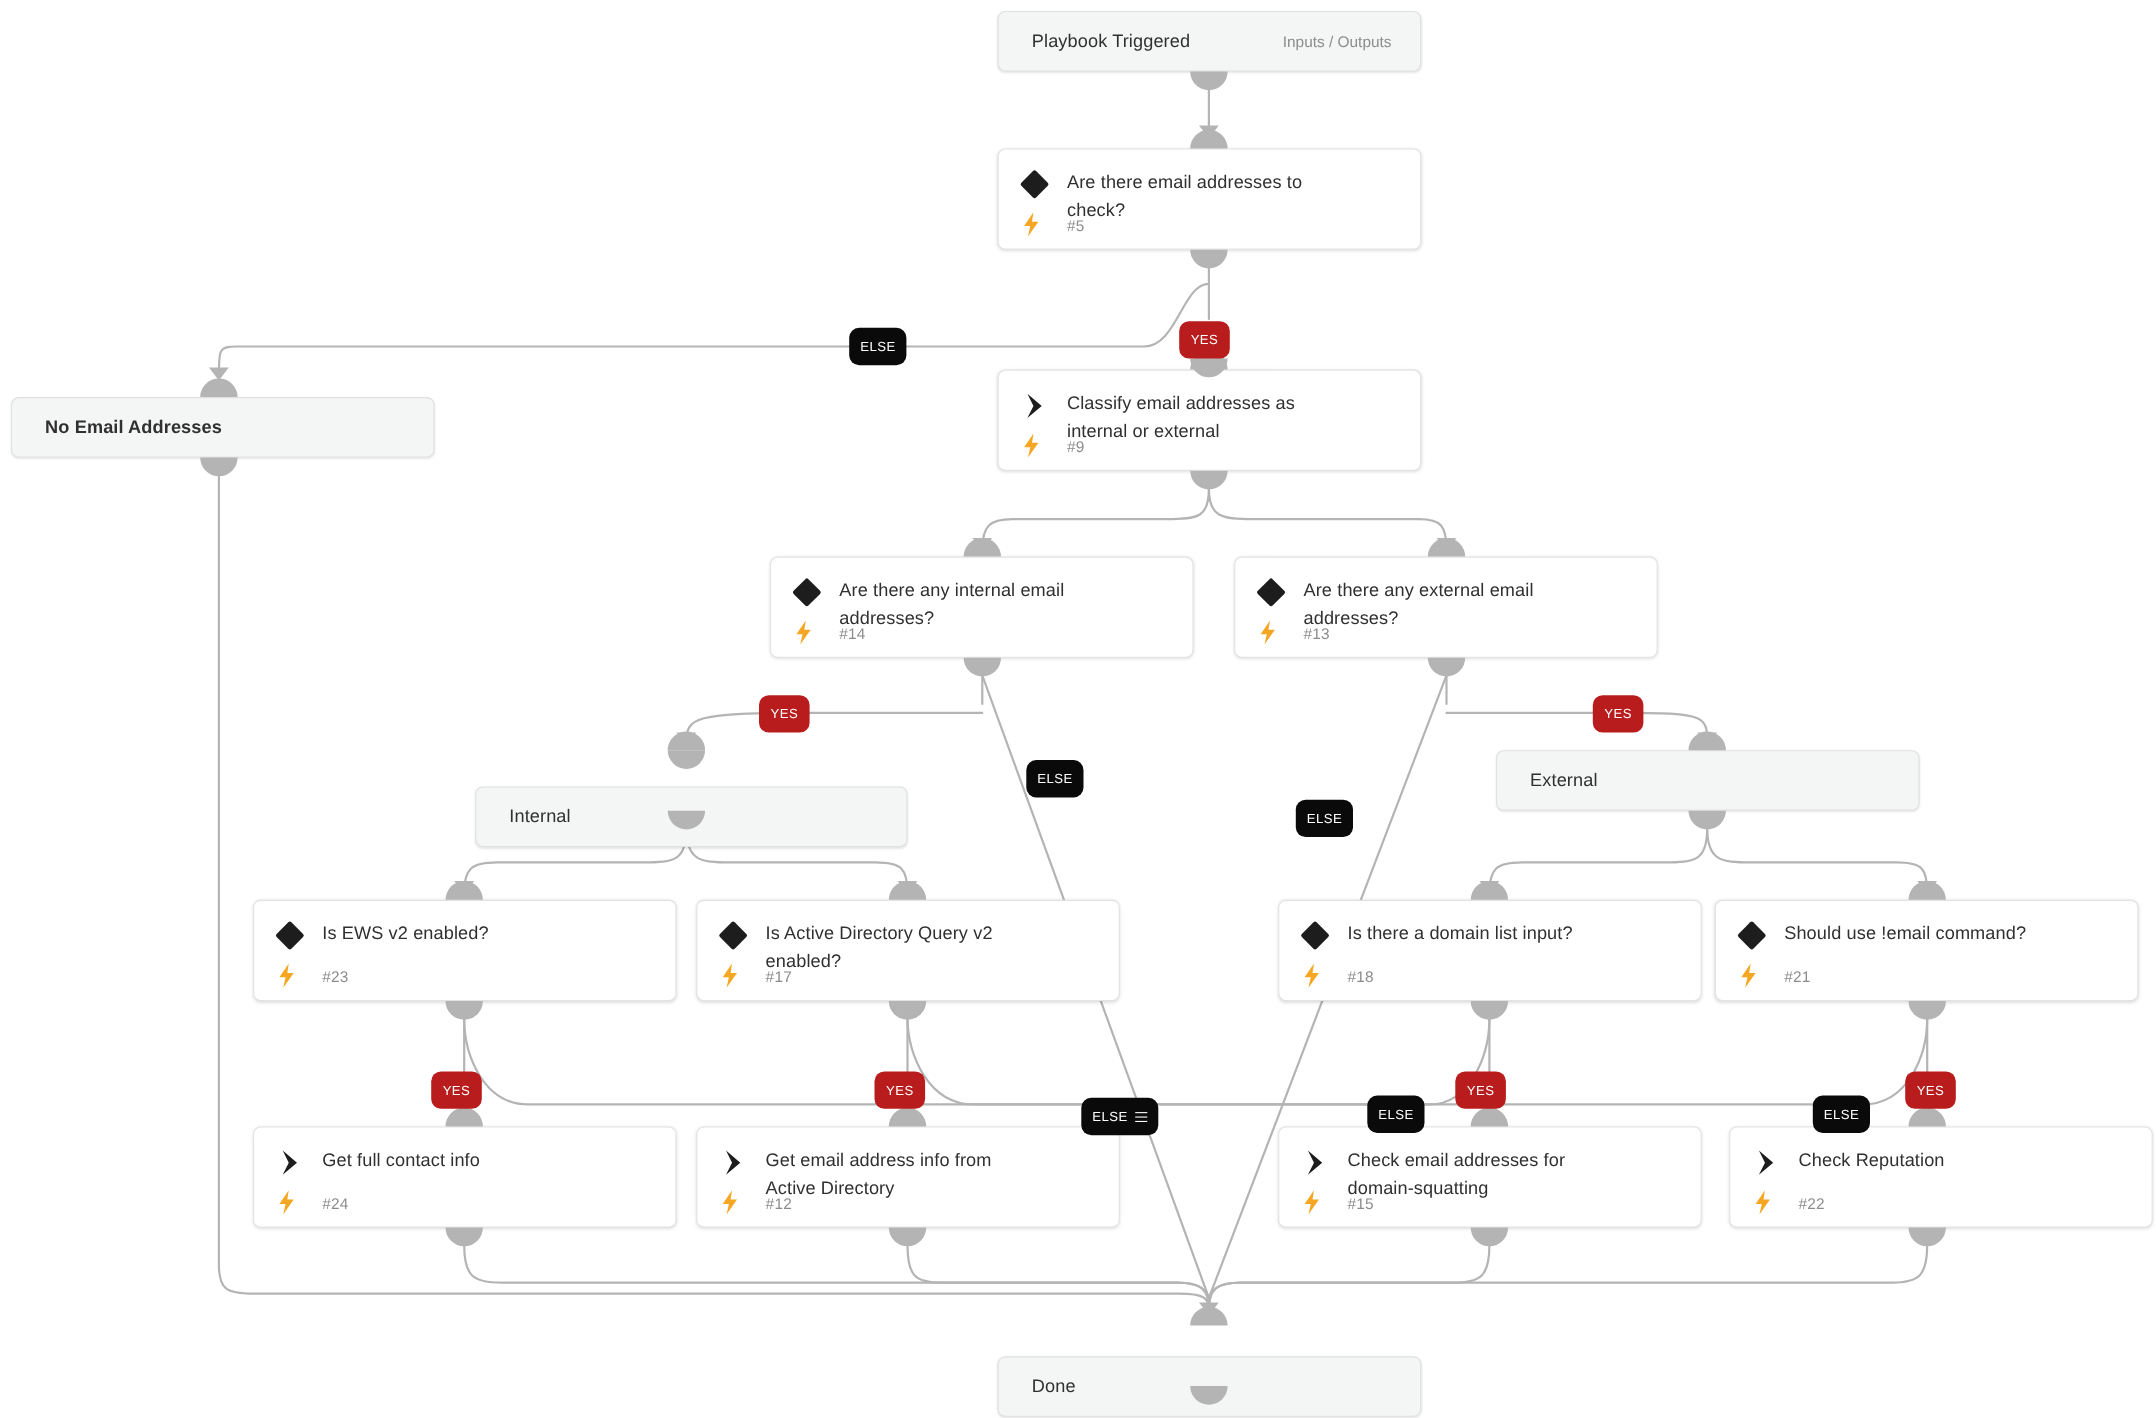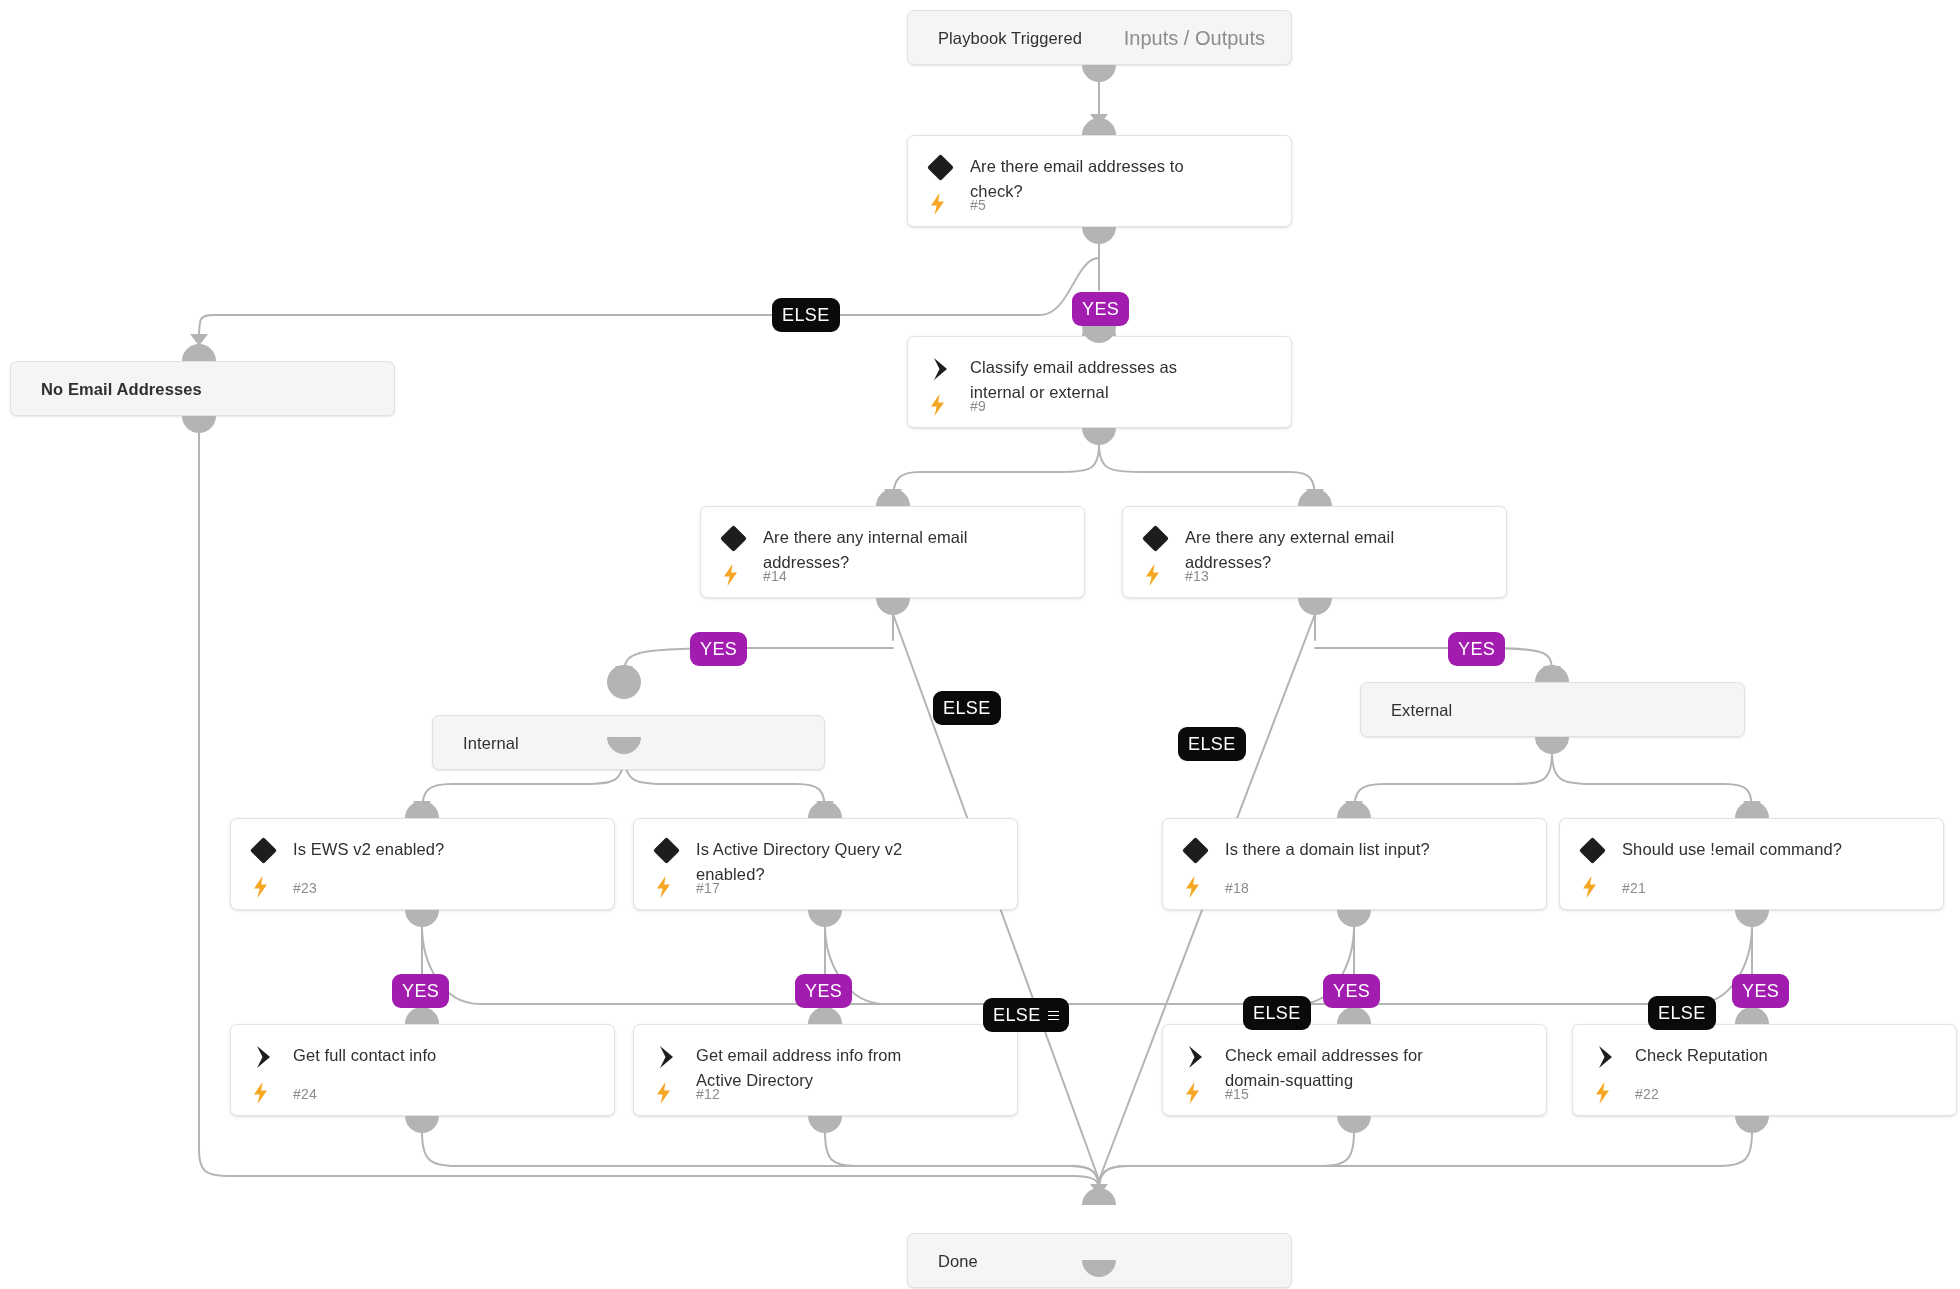--- a/index.html
+++ b/index.html
@@ -57,21 +57,21 @@
     bottom:13px;
     font-size:14px;
     color:#8c8c8c;
     letter-spacing:.2px;
   }
   .node .io{
     position:absolute;
     right:26px;
     top:50%;
     transform:translateY(-50%);
-    font-size:20px;
+    font-size:14px;
     color:#8c8c8c;
   }
 
   
   .glyph-diamond{
     position:absolute;
     left:23px; top:22px;
     width:19px;height:19px;
     background:#1d1d1d;
     transform:rotate(45deg);
@@ -99,26 +99,26 @@
   .badge{
     position:absolute;
     box-sizing:border-box;
     height:34px;
     min-width:46px;
     padding:0 10px;
     border-radius:9px;
     display:flex;
     align-items:center;
     justify-content:center;
-    font-size:18px;
+    font-size:12px;
     letter-spacing:.4px;
     color:#ffffff;
     z-index:8;
   }
-  .badge.yes{background:#a21caf;}
+  .badge.yes{background:#b91c1c;}
   .badge.els{background:#0a0a0a;}
   .badge .menu-icon{
     display:inline-block;
     margin-left:7px;
     width:11px;height:11px;
     position:relative;
   }
   .badge .menu-icon i{
     position:absolute;
     left:0;width:11px;height:1.6px;

